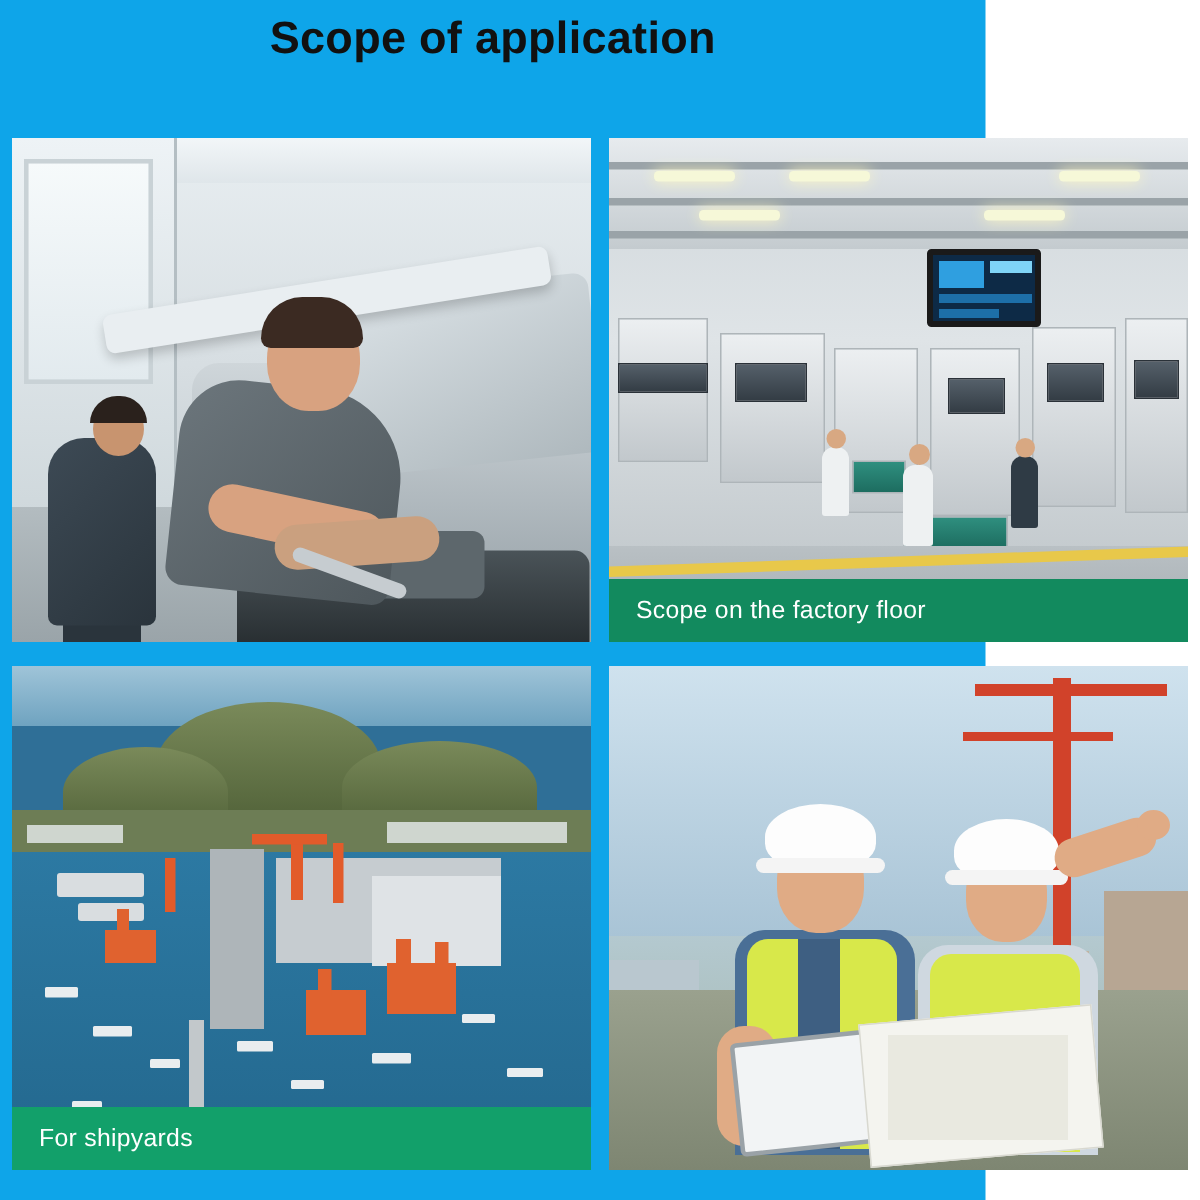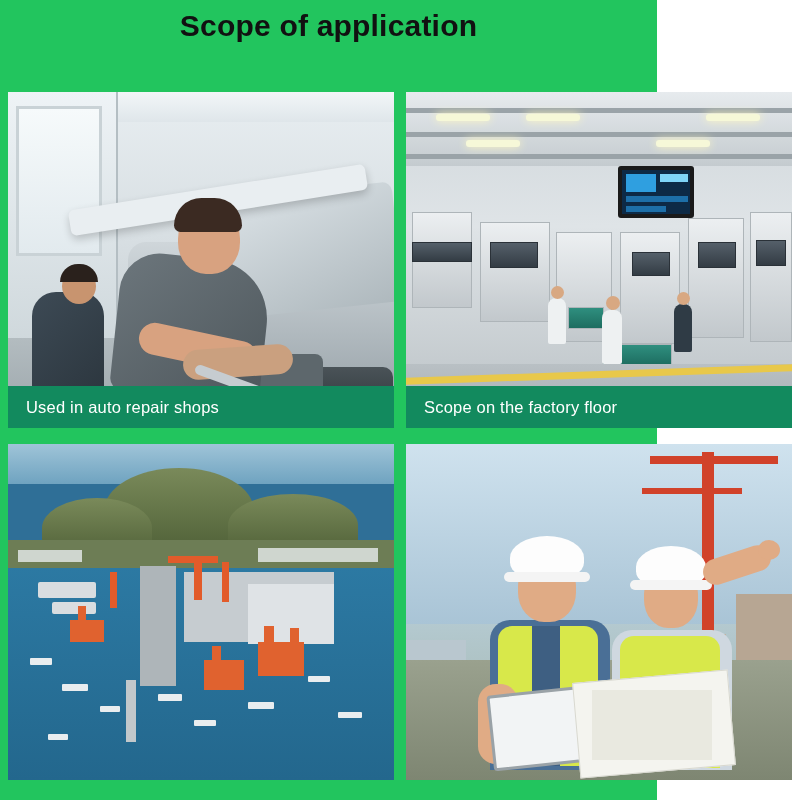--- a/index.html
+++ b/index.html
@@ -5,21 +5,21 @@
   * { box-sizing: border-box; margin: 0; padding: 0; }
   html, body {
     width: 800px; height: 800px;
     background: #ffffff;
     font-family: "Liberation Sans", sans-serif;
     overflow: hidden;
   }
   .page {
     width: 657px; height: 800px;
     position: relative;
-    background: #22c55e;
+    background: #0ea5e9;
     padding: 0;
   }
   .header {
     text-align: center;
     padding: 6px 30px 0 30px;
   }
   .title {
     font-size: 30px;
     font-weight: bold;
     color: #111111;
@@ -166,21 +166,20 @@
         <div class="worker2-body"></div>
         <div class="worker2-head"></div>
         <div class="worker2-hair"></div>
         <div class="mech-body"></div>
         <div class="mech-head"></div>
         <div class="mech-hair"></div>
         <div class="mech-arm1"></div>
         <div class="mech-arm2"></div>
         <div class="tool"></div>
       </div>
-      <div class="caption">Used in auto repair shops</div>
     </div>
 
     <div class="card c2">
       <div class="photo p2">
         <div class="roof"></div>
         <div class="beam" style="left:0;top:16px;width:386px;"></div>
         <div class="beam" style="left:0;top:40px;width:386px;"></div>
         <div class="beam" style="left:0;top:62px;width:386px;"></div>
         <div class="light" style="left:30px;top:22px;"></div>
         <div class="light" style="left:120px;top:22px;"></div>
@@ -248,20 +247,21 @@
         <div class="boat" style="left:22px;top:214px;width:22px;height:7px;"></div>
         <div class="boat" style="left:54px;top:240px;width:26px;height:7px;"></div>
         <div class="boat" style="left:92px;top:262px;width:20px;height:6px;"></div>
         <div class="boat" style="left:150px;top:250px;width:24px;height:7px;"></div>
         <div class="boat" style="left:186px;top:276px;width:22px;height:6px;"></div>
         <div class="boat" style="left:240px;top:258px;width:26px;height:7px;"></div>
         <div class="boat" style="left:300px;top:232px;width:22px;height:6px;"></div>
         <div class="boat" style="left:330px;top:268px;width:24px;height:6px;"></div>
         <div class="boat" style="left:40px;top:290px;width:20px;height:6px;"></div>
       </div>
+      <div class="caption">For shipyards</div>
     </div>
 
     <div class="card c4">
       <div class="photo p4">
         <div class="skybg"></div>
         <div class="crane-mast"></div>
         <div class="crane-arm"></div>
         <div class="crane-arm2"></div>
         <div class="bld" style="left:330px;top:150px;width:56px;height:110px;"></div>
         <div class="bld" style="left:250px;top:190px;width:70px;height:80px;background:#c0b4a4;"></div>

